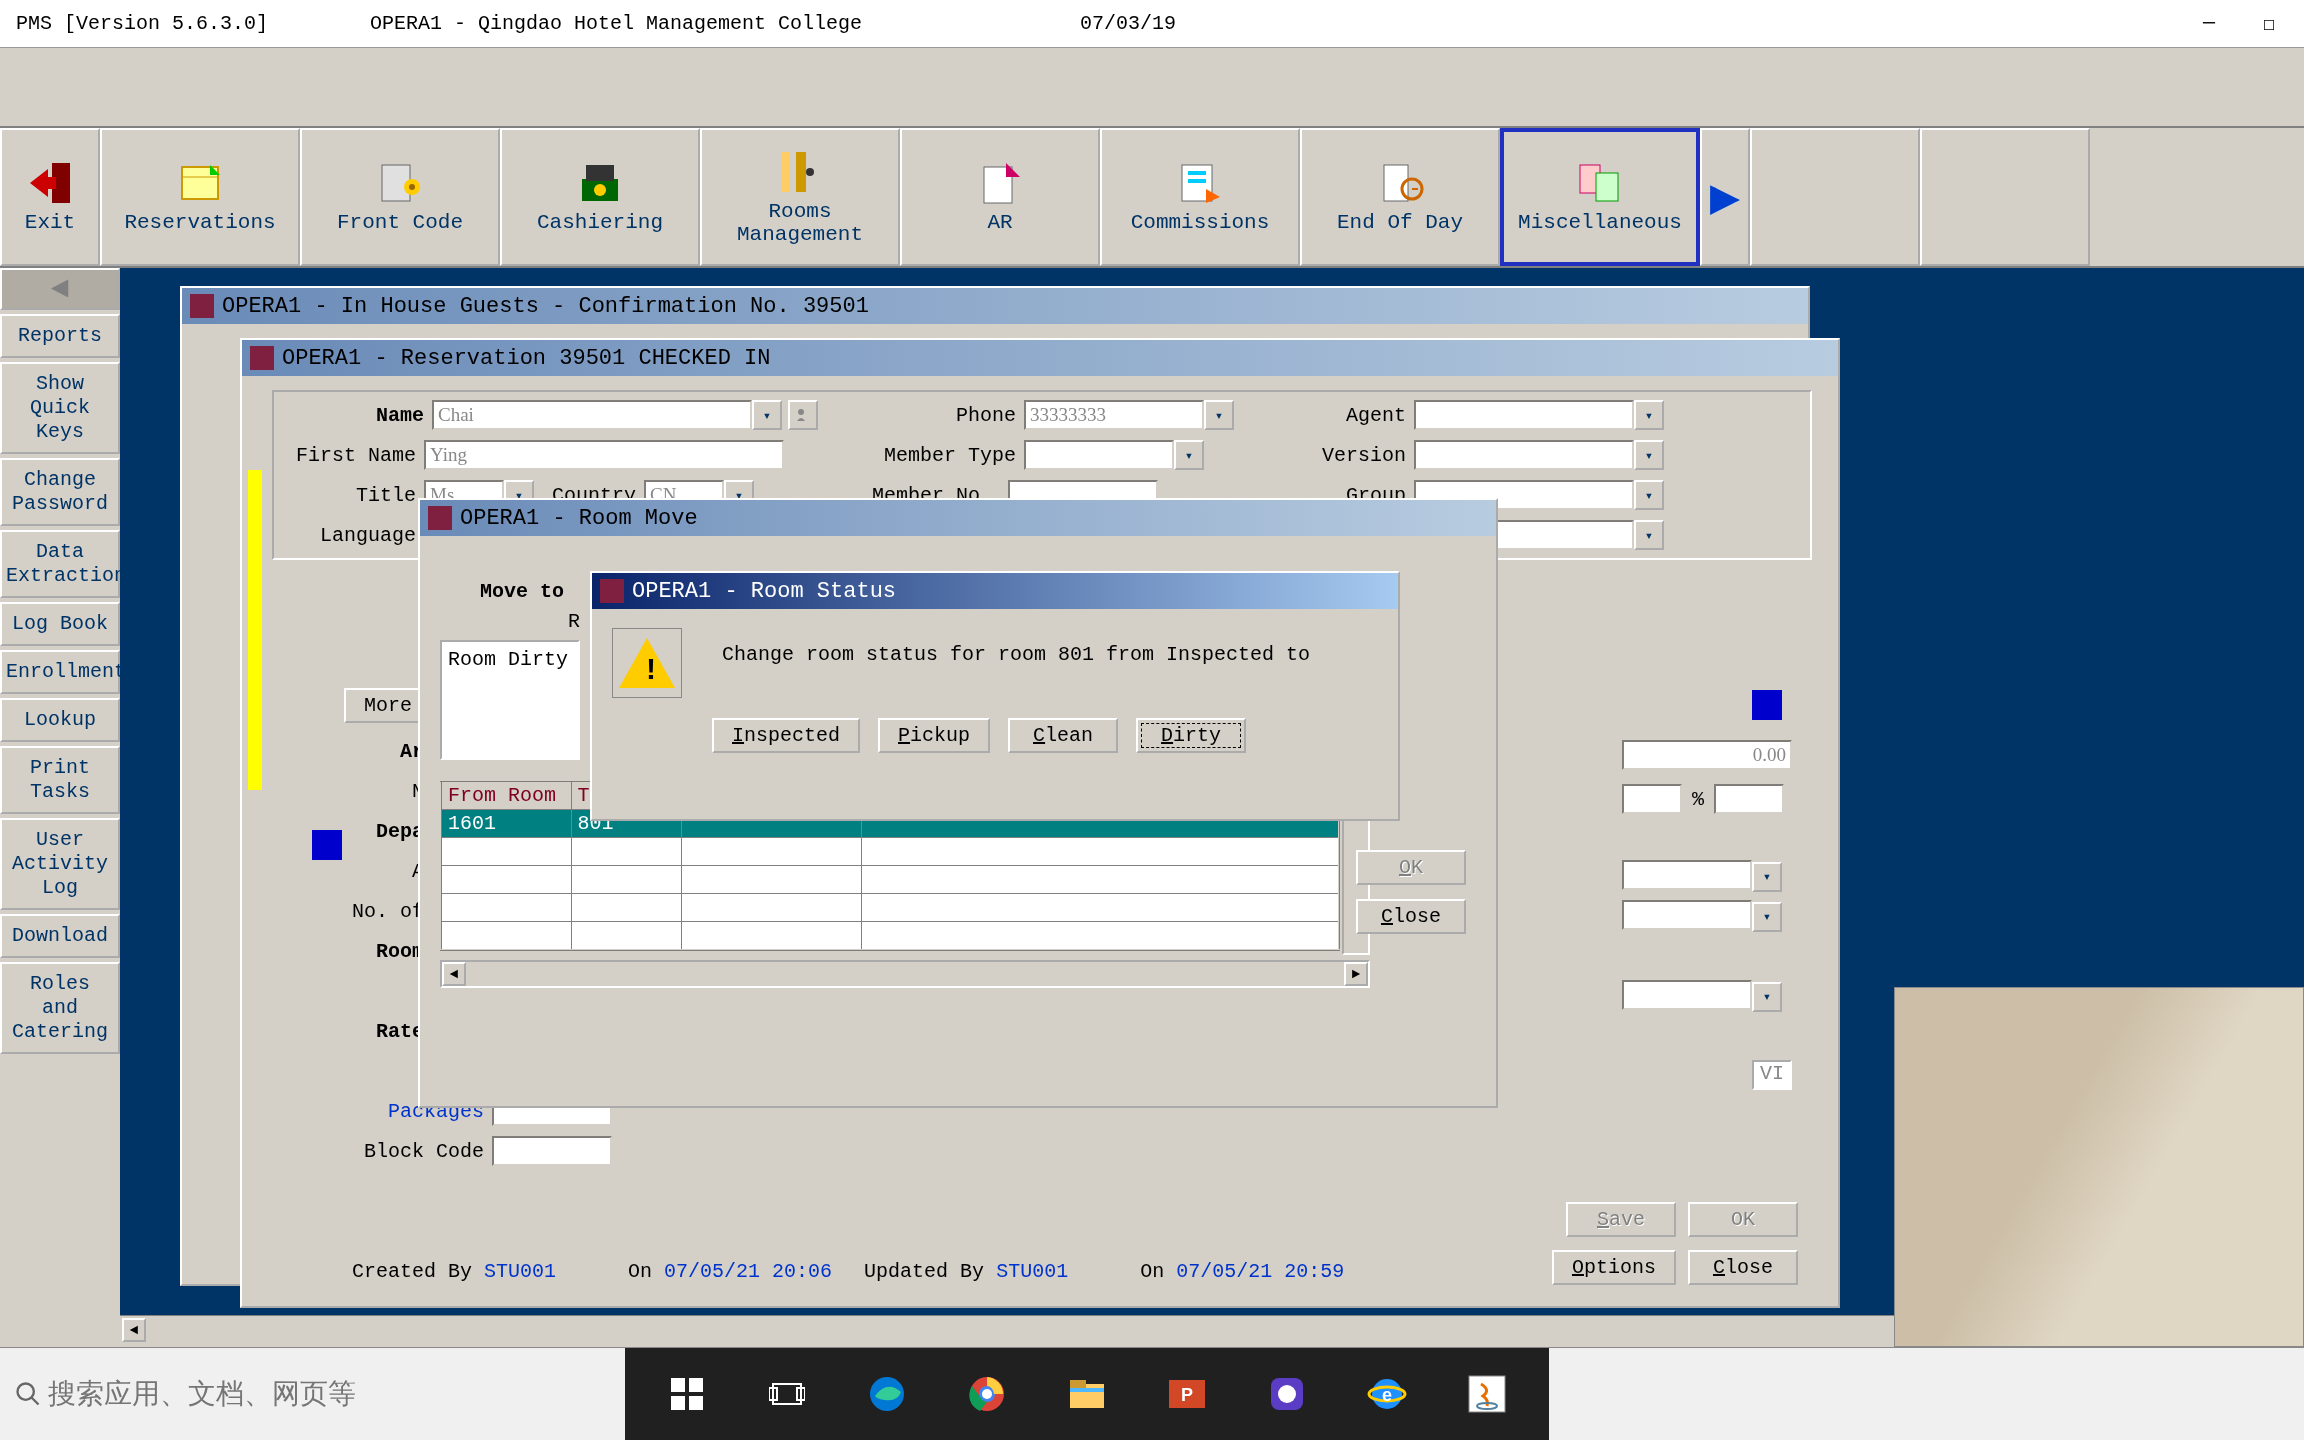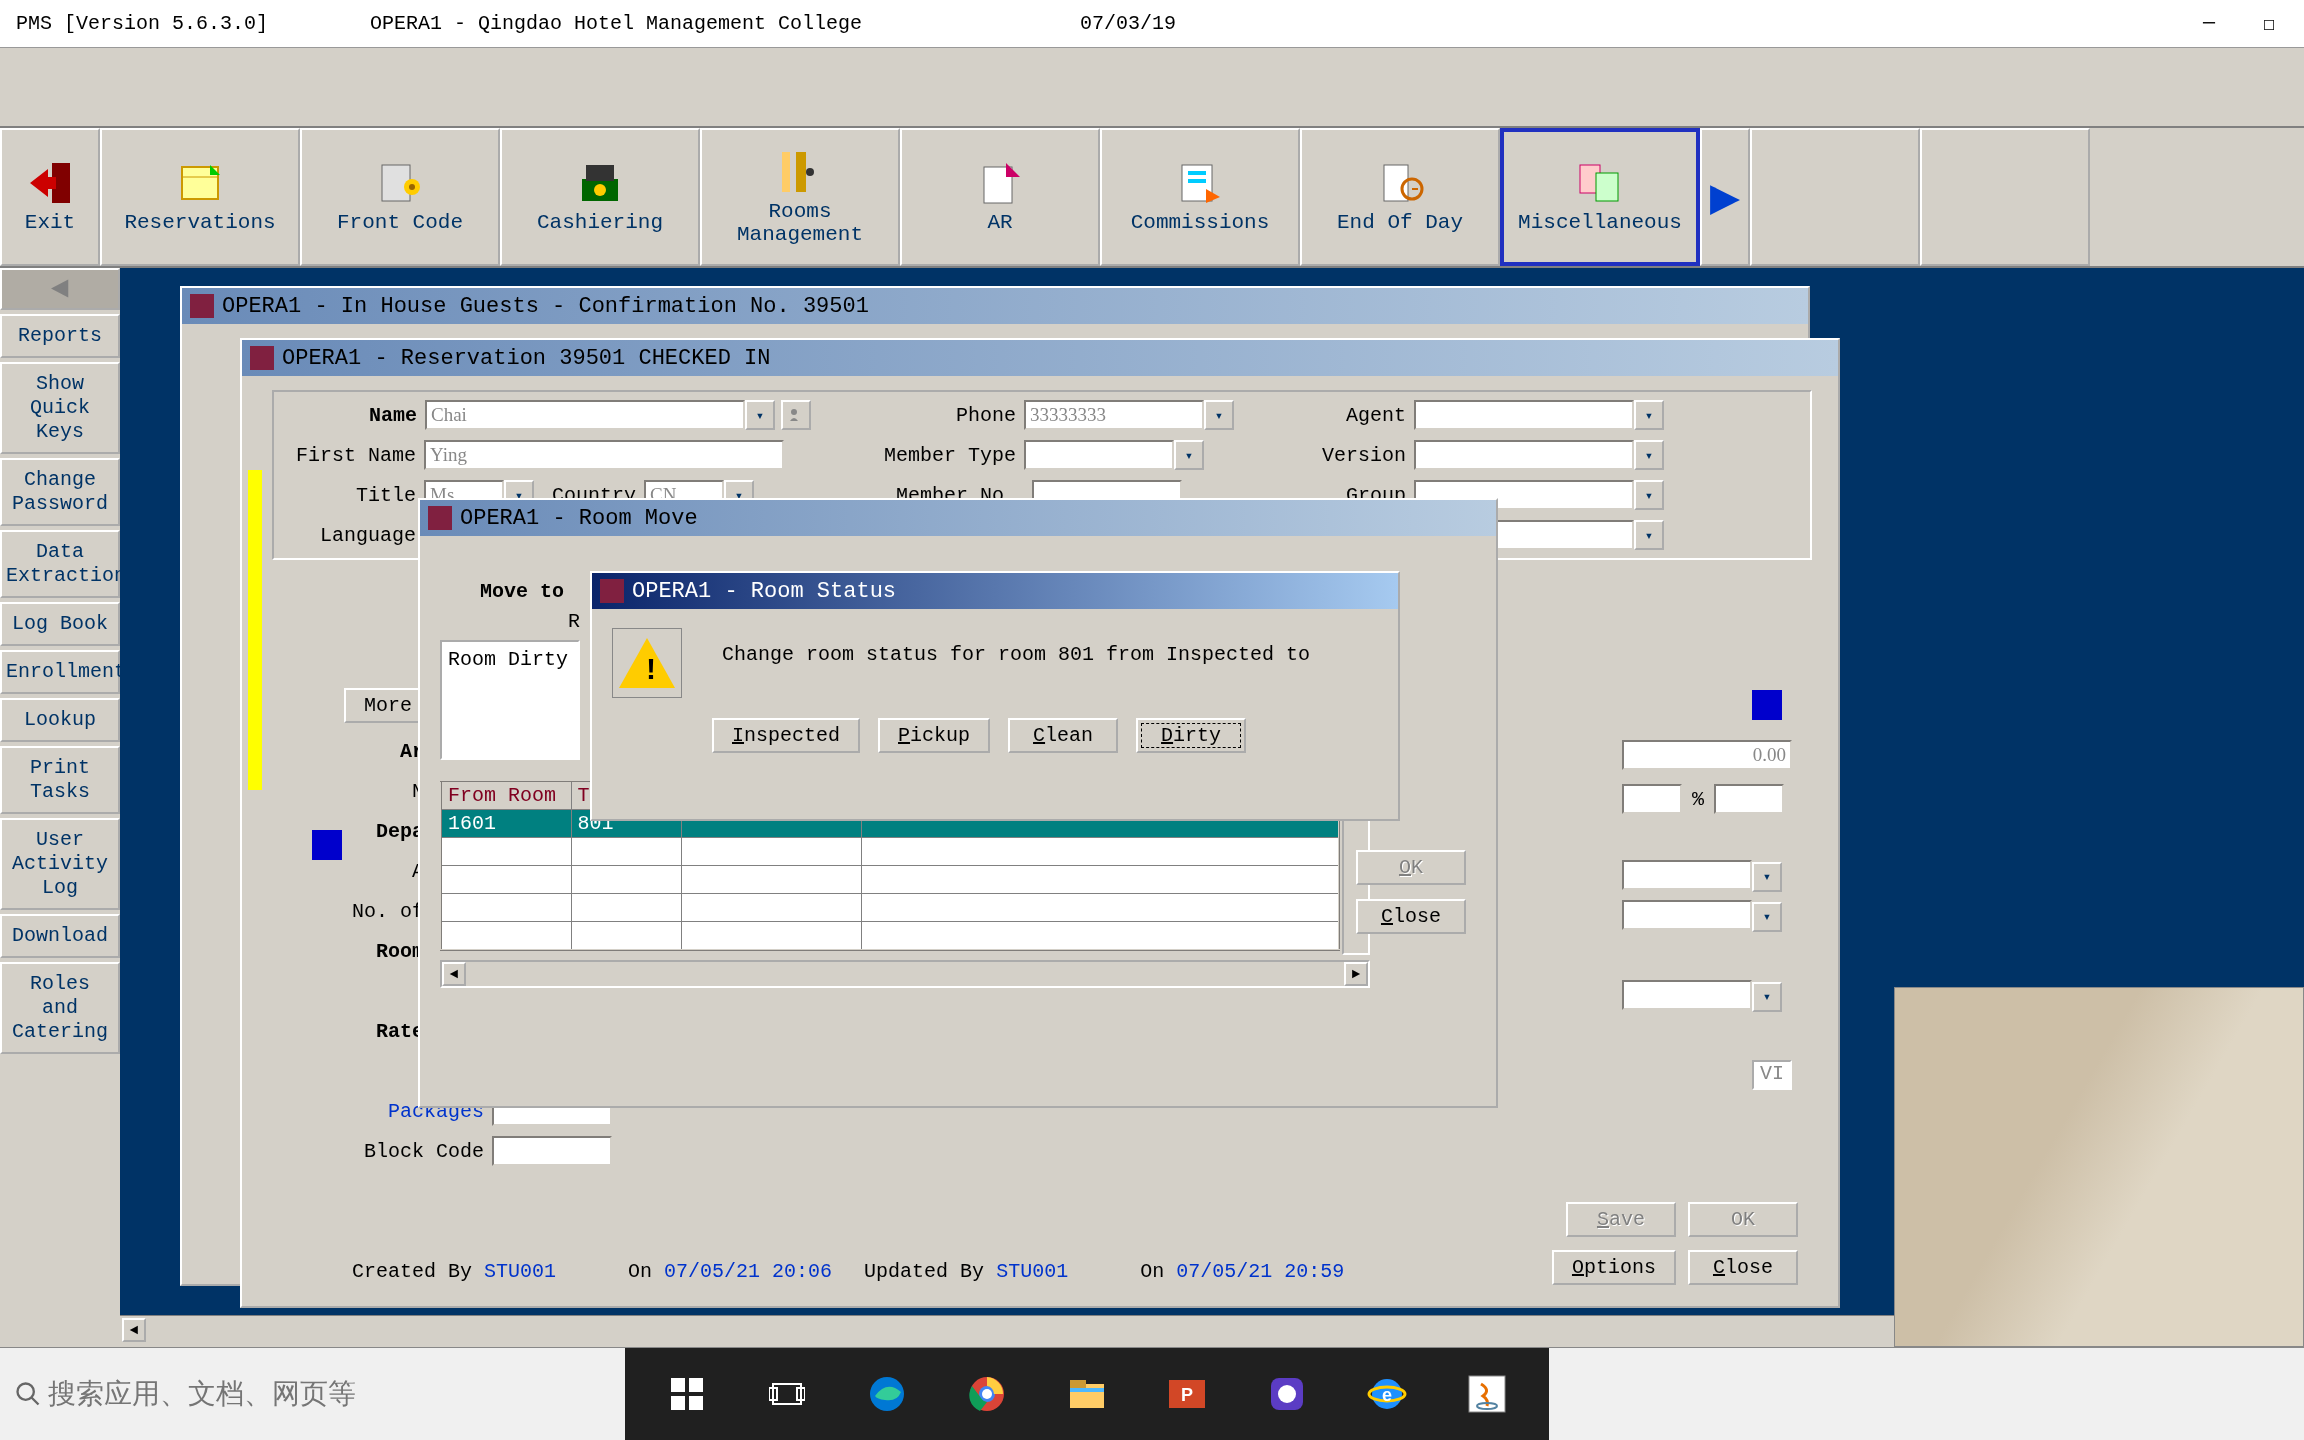--- a/index.html
+++ b/index.html
@@ -265,21 +265,21 @@
   </div>
 
   <div class="win" style="left:120px; top:70px; width:1600px; height:970px;">
     <div class="win-title">
       <span class="icon-sq"></span>
       <span>OPERA1 - Reservation 39501  CHECKED IN</span>
     </div>
 
     <div style="position:absolute; left:30px; top:50px; width:1540px; height:170px; border:2px inset #fff;">
 
-      <div class="res-row" style="left:1px; top:8px;align-items:center;">
+      <div class="res-row" style="left:8px; top:8px;align-items:center;">
         <span class="field-label bold">Name</span>
         <input class="field-input" style="width: 320px;" value="Chai">
         <span class="lov-btn">▾</span>
         <span class="lov-btn" style="margin-left:6px">
           <svg width="16" height="16" viewBox="0 0 16 16">
               <circle cx="6" cy="5" r="3" fill="#888"></circle>
               <path d="M2 14 q4 -6 8 0" fill="#888"></path>
             </svg>
         </span>
       </div>
@@ -303,21 +303,21 @@
       <div class="res-row" style="left:580px; top:8px;">
         <span class="field-label" style="width:170px">Phone</span>
         <input class="field-input" style="width: 180px;" value="33333333">
         <span class="lov-btn">▾</span>
       </div>
       <div class="res-row" style="left:580px; top:48px;">
         <span class="field-label" style="width:170px">Member Type</span>
         <input class="field-input" style="width: 150px;">
         <span class="lov-btn">▾</span>
       </div>
-      <div class="res-row" style="left:580px; top:88px;gap:8px;">
+      <div class="res-row" style="left:556px; top:88px;gap:8px;">
         <span class="field-label" style="width:170px">Member No.</span>
         <input class="field-input" style="width: 150px;">
       </div>
 
       <div class="res-row" style="left:1010px; top:8px;">
         <span class="field-label" style="width:130px">Agent</span>
         <input class="field-input" style="width: 220px;">
         <span class="lov-btn">▾</span>
       </div>
       <div class="res-row" style="left:1010px; top:48px;">

